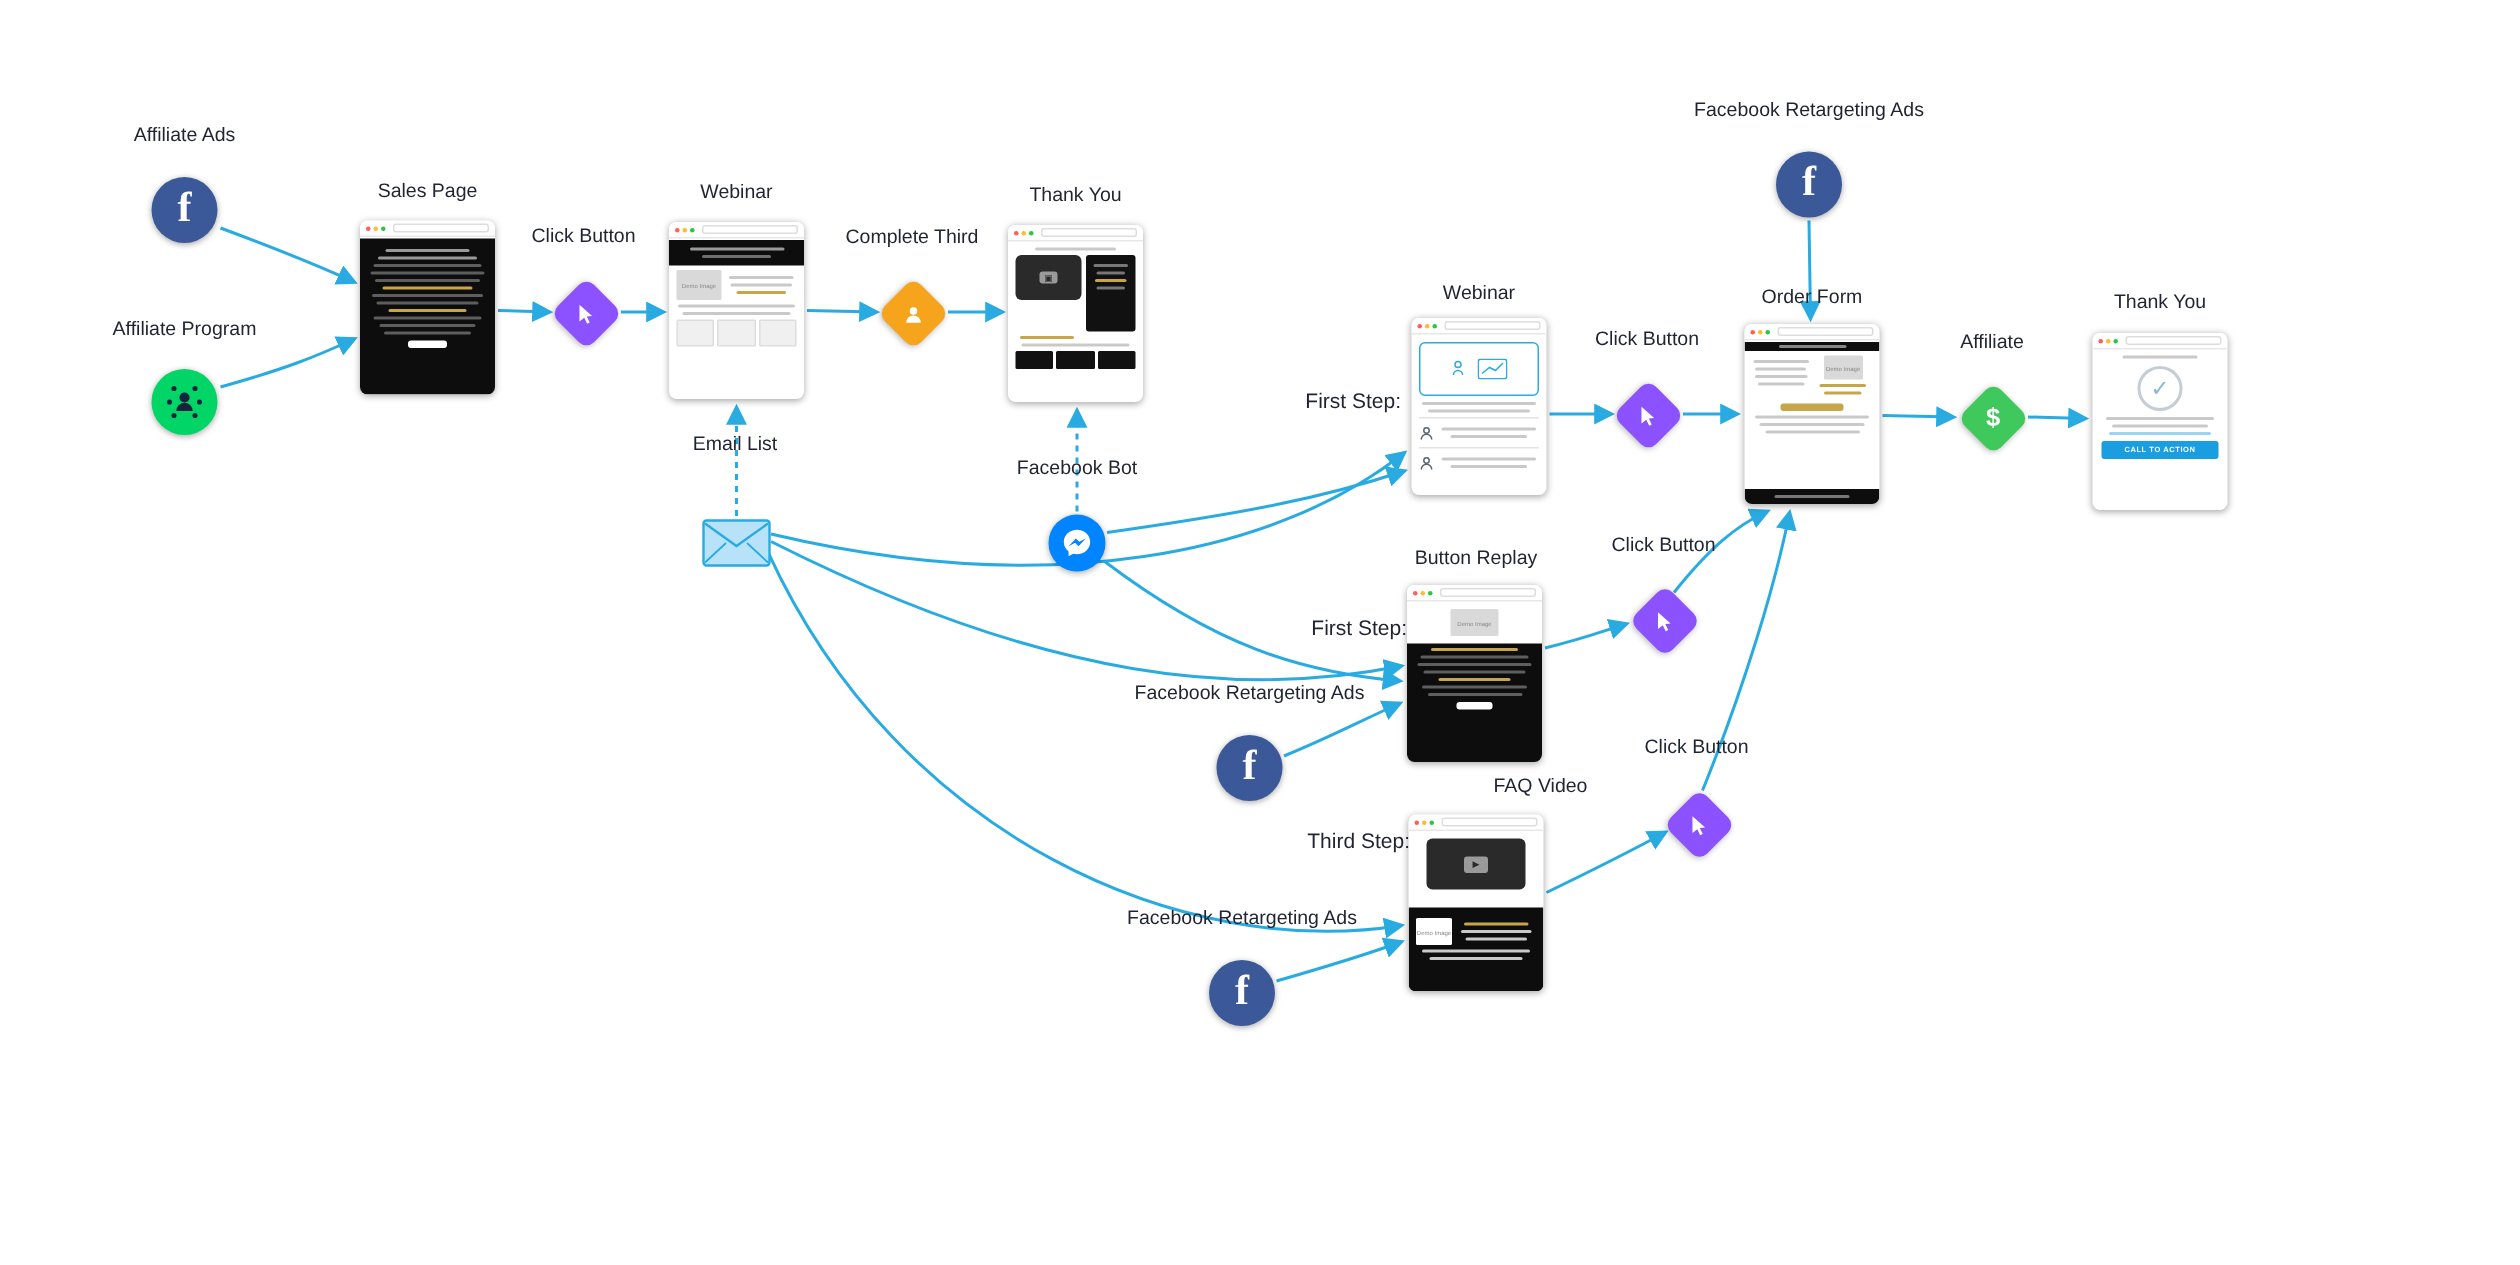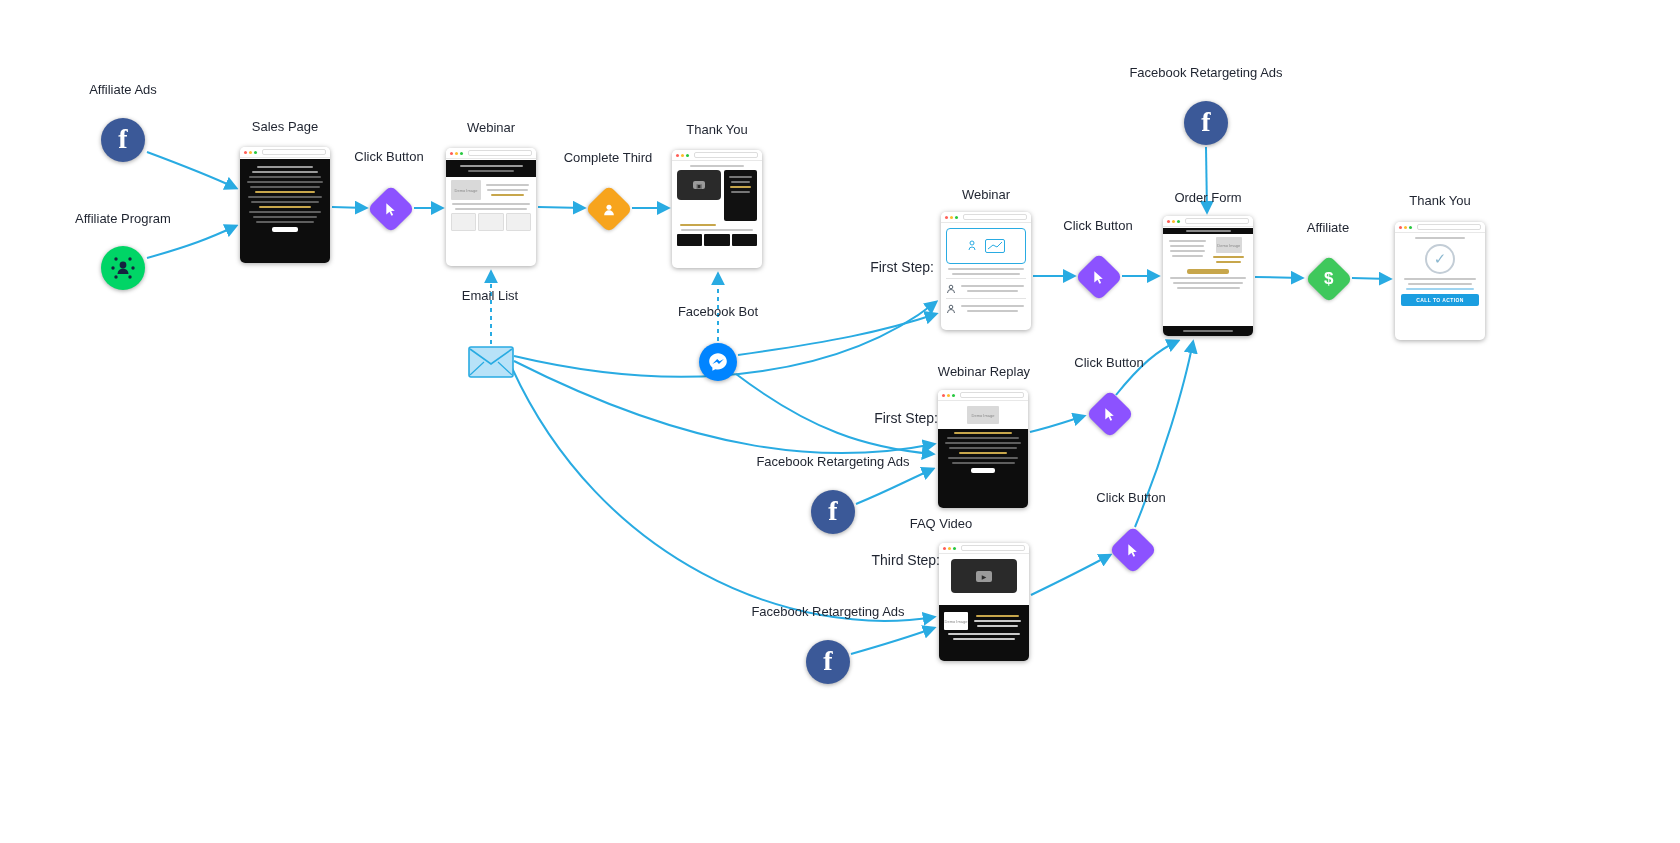--- a/index.html
+++ b/index.html
@@ -97,25 +97,25 @@
   <div class="lbl" style="left:430px;top:288px;width:120px">Email List</div>
   <div class="lbl" style="left:648px;top:304px;width:140px">Facebook Bot</div>
   <div class="lbl" style="left:1106px;top:65px;width:200px">Facebook Retargeting Ads</div>
   <div class="lbl step" style="left:830px;top:259px;width:104px">First Step:</div>
   <div class="lbl" style="left:926px;top:187px;width:120px">Webinar</div>
   <div class="lbl" style="left:1038px;top:218px;width:120px">Click Button</div>
   <div class="lbl" style="left:1148px;top:190px;width:120px">Order Form</div>
   <div class="lbl" style="left:1268px;top:220px;width:120px">Affiliate</div>
   <div class="lbl" style="left:1380px;top:193px;width:120px">Thank You</div>
   <div class="lbl step" style="left:828px;top:410px;width:110px">First Step:</div>
-  <div class="lbl" style="left:914px;top:364px;width:140px">Webinar Replay</div>
+  <div class="lbl" style="left:914px;top:364px;width:140px">Button Replay</div>
   <div class="lbl" style="left:1049px;top:355px;width:120px">Click Button</div>
   <div class="lbl" style="left:733px;top:454px;width:200px">Facebook Retargeting Ads</div>
   <div class="lbl step" style="left:830px;top:552px;width:110px">Third Step:</div>
-  <div class="lbl" style="left:881px;top:516px;width:120px">FAQ Video</div>
+  <div class="lbl" style="left:967px;top:516px;width:120px">FAQ Video</div>
   <div class="lbl" style="left:1071px;top:490px;width:120px">Click Button</div>
   <div class="lbl" style="left:728px;top:604px;width:200px">Facebook Retargeting Ads</div>
 
   <div class="circle fb" style="left:101px;top:118px">
     <span>f</span>
   </div>
 
   <div class="circle aff" style="left:101px;top:246px">
     <svg width="30" height="30" viewBox="0 0 30 30">
       <circle cx="15" cy="12" r="3.4" fill="#15233f"></circle>

